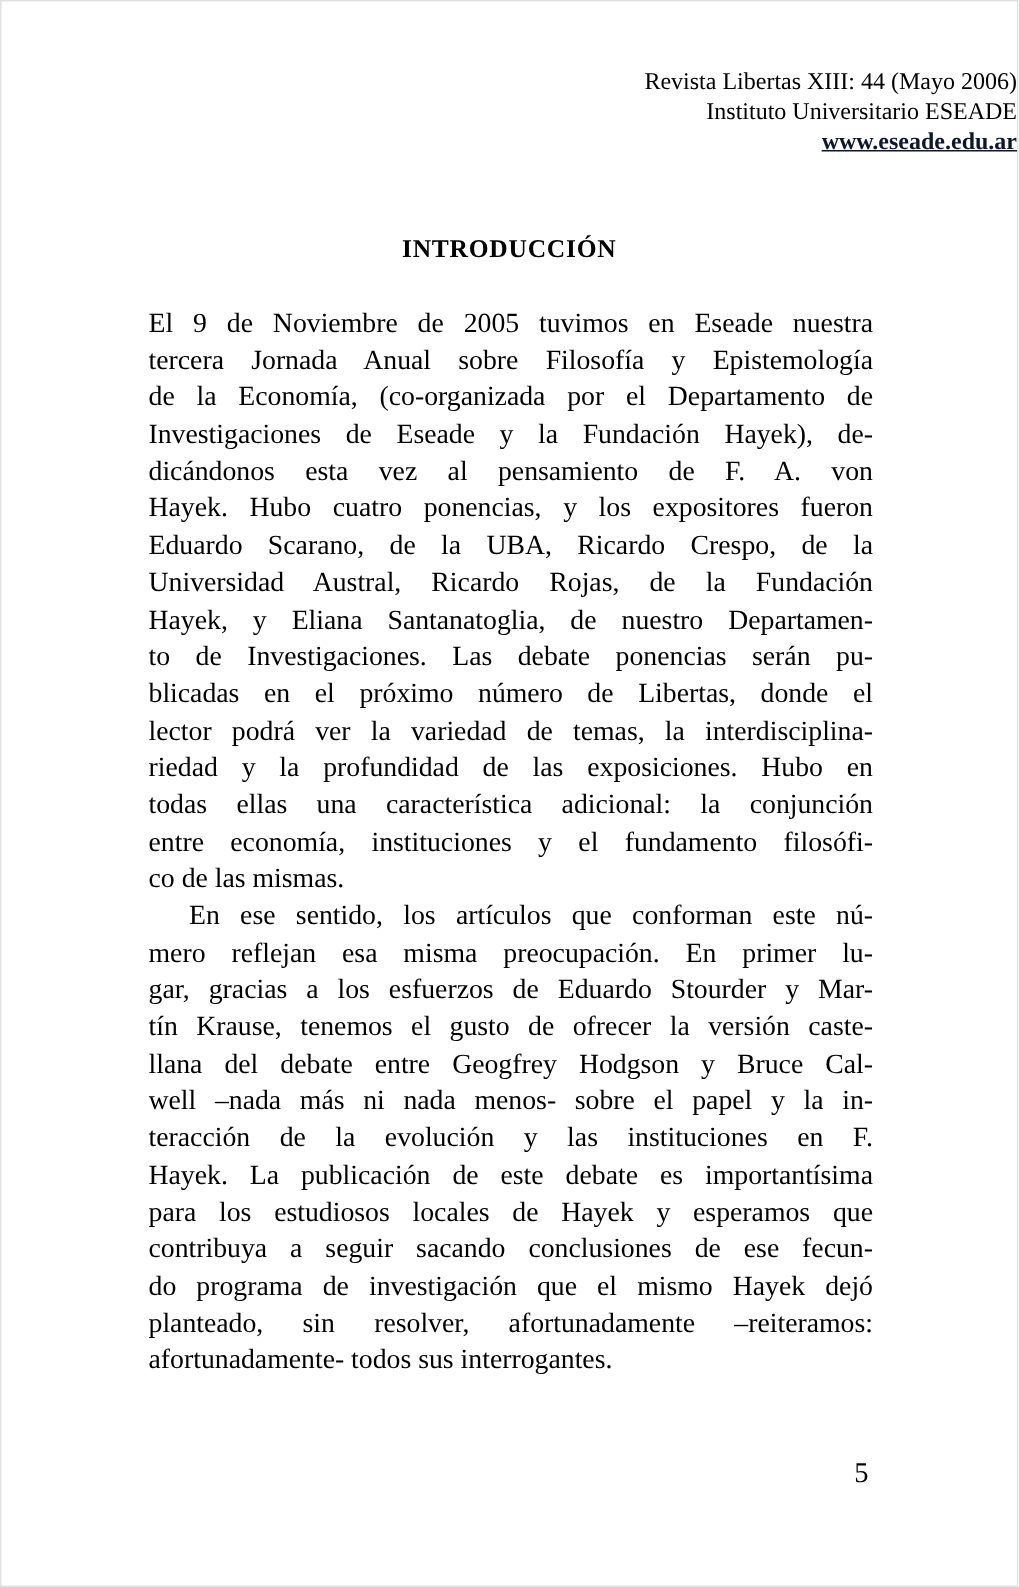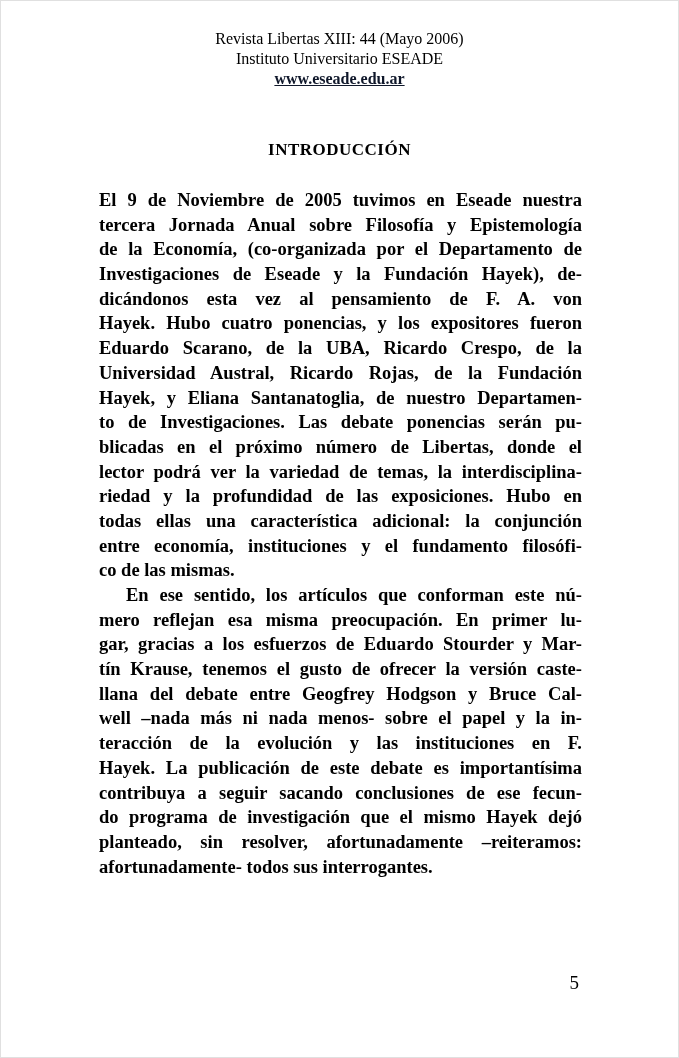--- a/index.html
+++ b/index.html
@@ -12,22 +12,22 @@
     width: 679px;
     height: 1058px;
     background: #ffffff;
     box-sizing: border-box;
     border: 1px solid #e0e0e0;
     font-family: "Liberation Serif", "DejaVu Serif", serif;
     color: #000000;
     overflow: hidden;
   }
   .header {
-    padding-top: 28px;
-    text-align: center;
+    padding-top: 44px;
+    text-align: right;
     font-size: 16px;
     line-height: 20px;
   }
   .header .hline { margin: 0; }
   .website-link {
     display: inline-block;
     color: #0f172a;
     font-weight: bold;
     text-decoration: underline;
     cursor: pointer;
@@ -45,21 +45,20 @@
     font-size: 18.5px;
     line-height: 24.7px;
   }
   .paragraph { margin: 0; }
   .line {
     text-align: justify;
     text-align-last: justify;
     overflow: hidden;
     max-height: 24.7px;
     white-space: normal;
-    font-weight: bold;
   }
   .line.last { text-align-last: left; }
   .paragraph.indented .line:first-child { text-indent: 27px; }
   .page-number {
     position: absolute;
     top: 971px;
     right: 99px;
     font-size: 19px;
     line-height: 22px;
   }
@@ -100,20 +99,21 @@
       </div>
       <div class="paragraph indented">
         <div class="line">En ese sentido, los artículos que conforman este nú-</div>
         <div class="line">mero reflejan esa misma preocupación. En primer lu-</div>
         <div class="line">gar, gracias a los esfuerzos de Eduardo Stourder y Mar-</div>
         <div class="line">tín Krause, tenemos el gusto de ofrecer la versión caste-</div>
         <div class="line">llana del debate entre Geogfrey Hodgson y Bruce Cal-</div>
         <div class="line">well –nada más ni nada menos- sobre el papel y la in-</div>
         <div class="line">teracción de la evolución y las instituciones en F.</div>
         <div class="line">Hayek. La publicación de este debate es importantísima</div>
+        <div class="line">para los estudiosos locales de Hayek y esperamos que</div>
         <div class="line">contribuya a seguir sacando conclusiones de ese fecun-</div>
         <div class="line">do programa de investigación que el mismo Hayek dejó</div>
         <div class="line">planteado, sin resolver, afortunadamente –reiteramos:</div>
         <div class="line last">afortunadamente- todos sus interrogantes.</div>
       </div>
     </div>
 
   <div class="page-number">5</div>
 
 </div>

